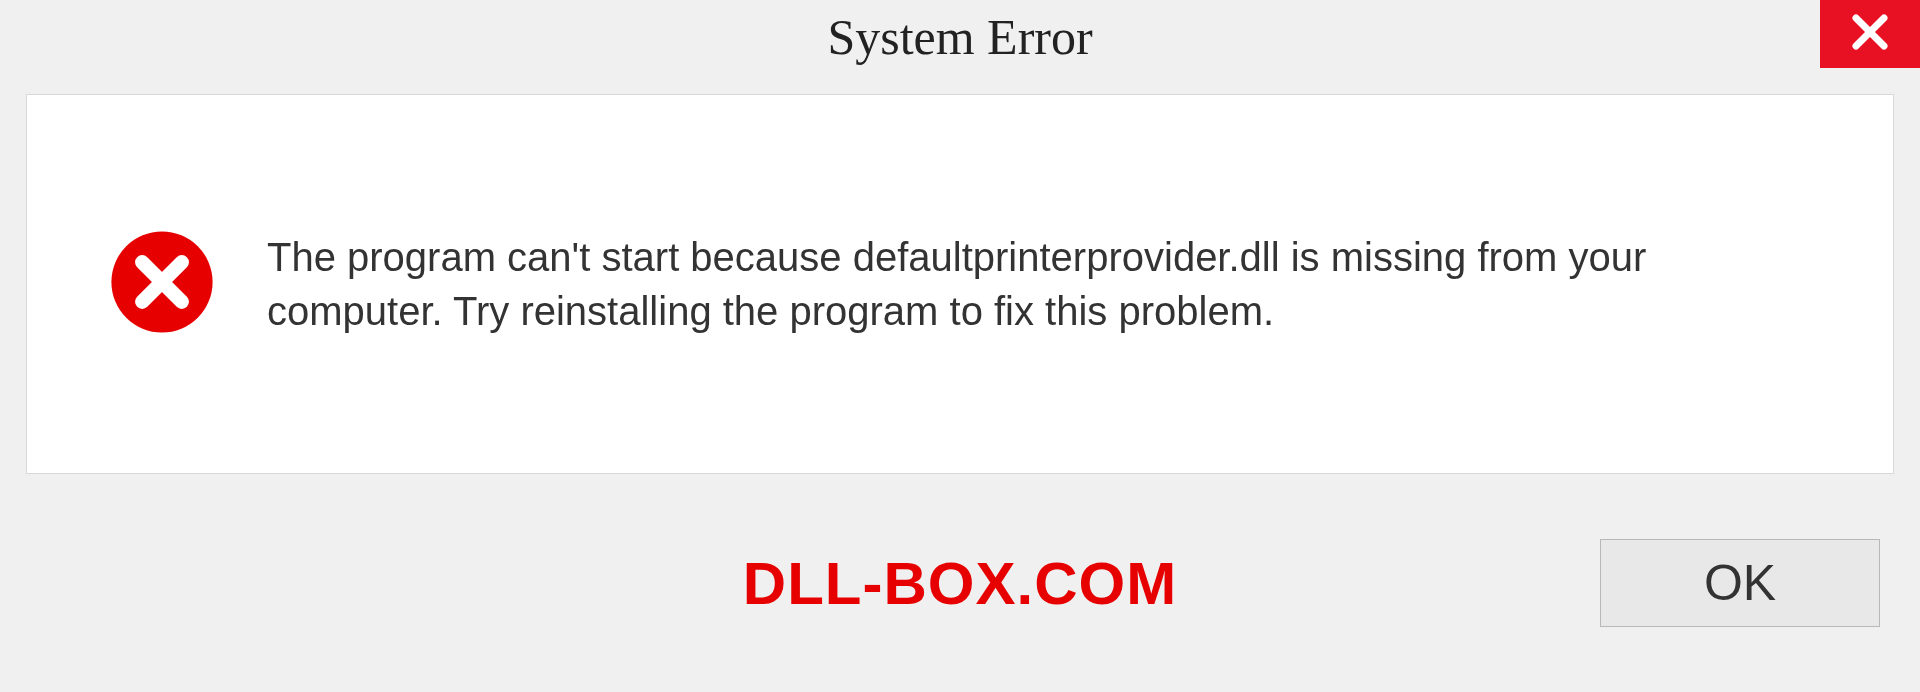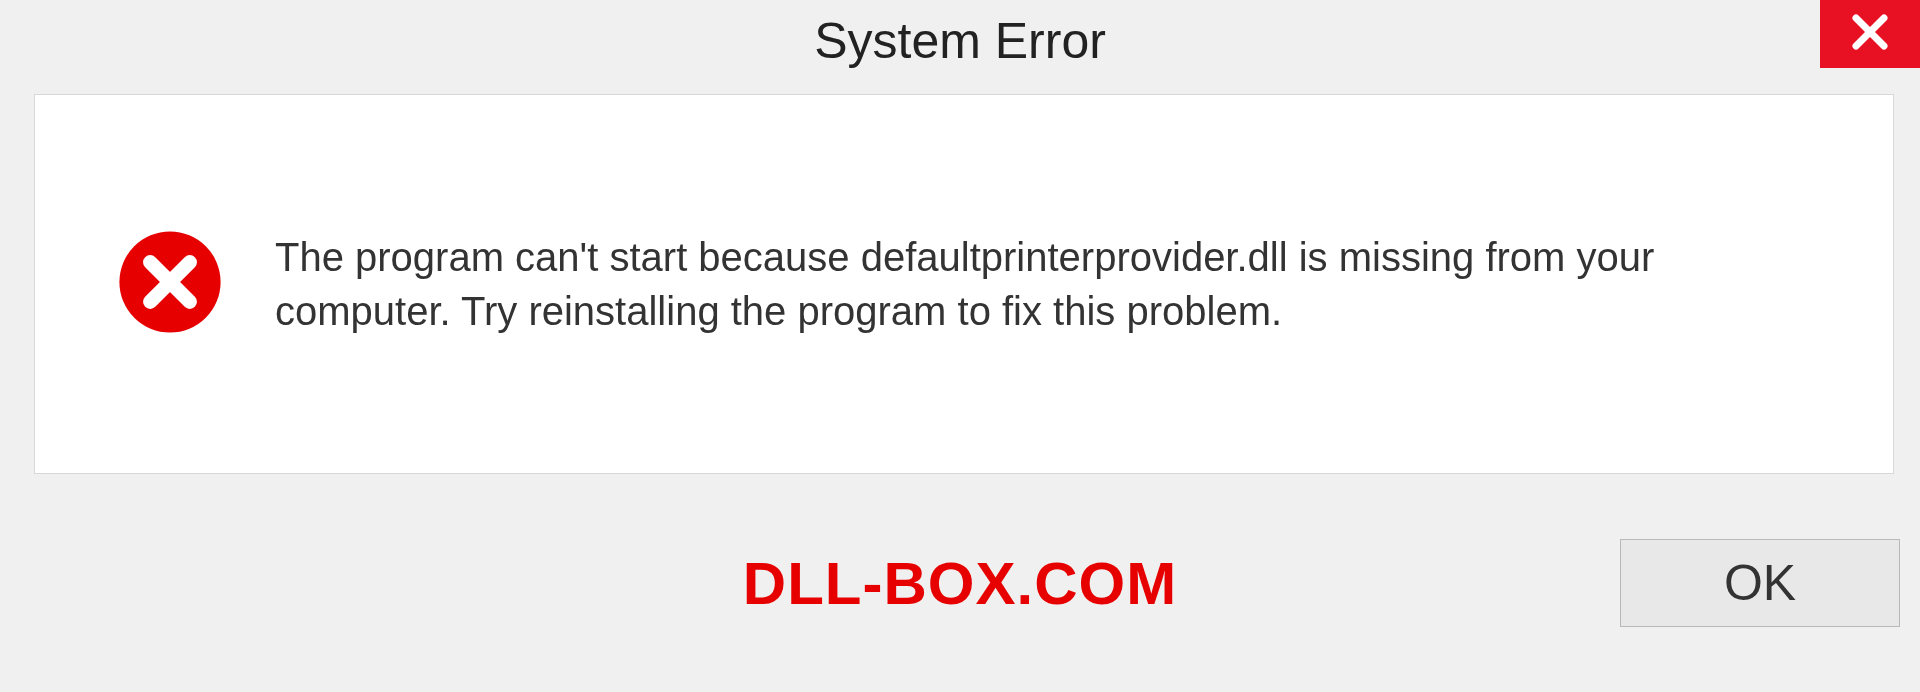--- a/index.html
+++ b/index.html
@@ -18,24 +18,25 @@
     .dialog {
       width: 100%;
       height: 100%;
       background: #f0f0f0;
       display: flex;
       flex-direction: column;
     }
     .titlebar {
       height: 74px;
       display: flex;
-      align-items: center;
+      align-items: flex-start;
       justify-content: center;
       position: relative;
       padding-top: 8px;
+      font-family: Liberation Serif, serif;
     }
     .title-text {
       font-size: 50px;
       color: #222;
       font-weight: 400;
     }
     .close-btn {
       position: absolute;
       top: 0;
       right: 0;
@@ -45,21 +46,21 @@
       display: flex;
       align-items: center;
       justify-content: center;
       cursor: pointer;
     }
     .close-btn svg {
       width: 42px;
       height: 42px;
     }
     .body-panel {
-      margin: 20px 26px 0 34px;
+      margin: 20px 26px 0 26px;
       background: #ffffff;
       border: 1px solid #d8d8d8;
       flex: 0 0 auto;
       height: 380px;
       display: flex;
       align-items: center;
       padding: 0 60px 0 80px;
     }
     .error-icon {
       flex: 0 0 auto;
@@ -73,21 +74,21 @@
       font-size: 40px;
       color: #333;
       line-height: 1.35;
       max-width: 1500px;
     }
     .footer {
       flex: 1;
       display: flex;
       align-items: center;
       justify-content: flex-end;
-      padding: 0 20px;
+      padding: 0 40px;
       position: relative;
     }
     .watermark {
       position: absolute;
       left: 50%;
       transform: translateX(-50%);
       font-size: 60px;
       font-weight: 800;
       color: #e60000;
       letter-spacing: 1px;

